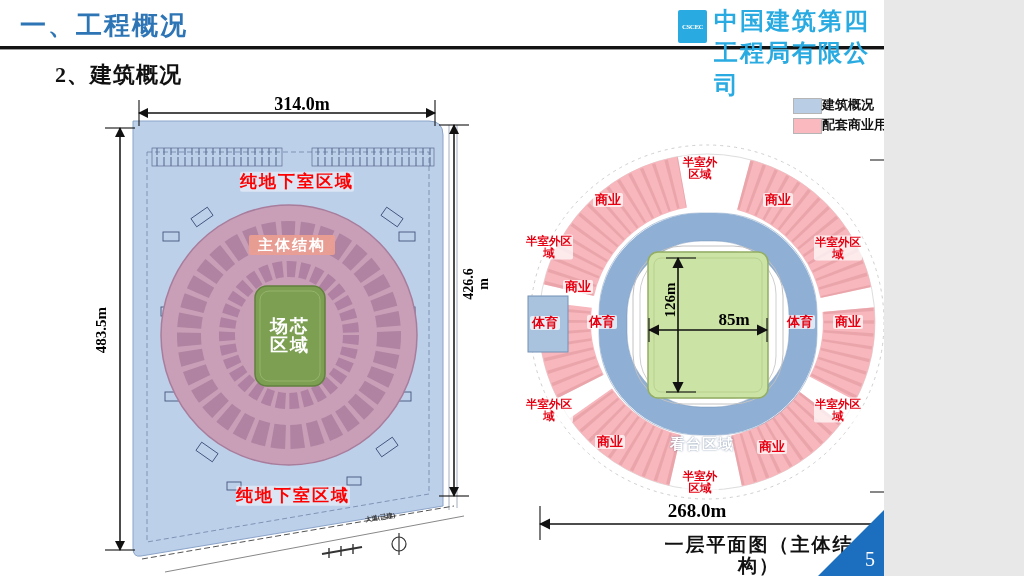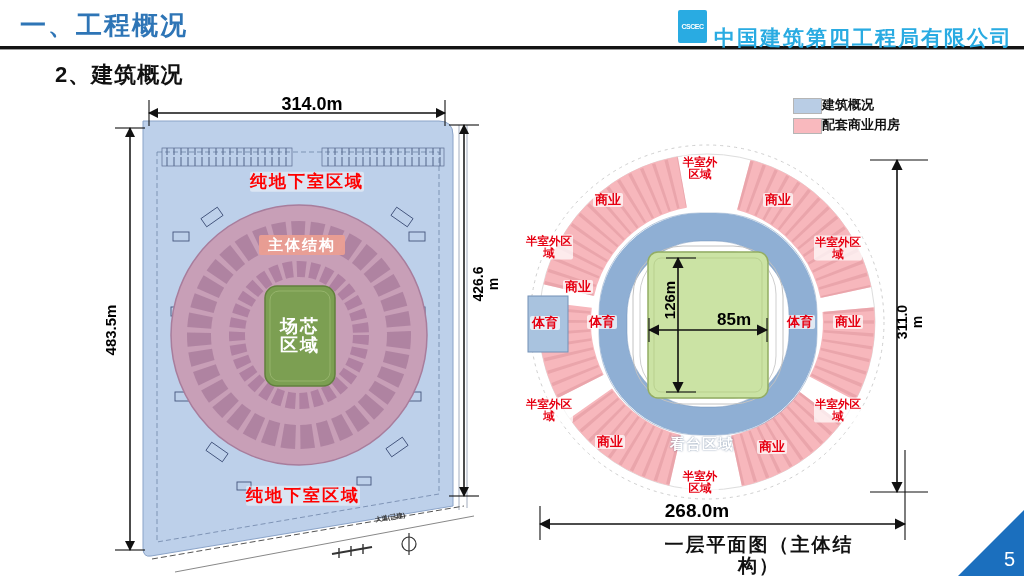--- a/index.html
+++ b/index.html
@@ -1,28 +1,28 @@
 <!DOCTYPE html>
 <html><head>
 <meta charset="utf-8">
 <style>
   html,body{margin:0;padding:0;background:#e8e8e8;}
-  .slide{position:relative;width:1024px;height:576px;background:#ffffff;overflow:hidden;
-         font-family:Liberation Sans, sans-serif;}
+  .slide{position:relative;width:884px;height:576px;background:#ffffff;overflow:hidden;
+         font-family:Liberation Serif, serif;}
   
   .hdr-title{position:absolute;left:20px;top:8px;font-size:26px;font-weight:bold;color:#2E75B6;letter-spacing:2px;}
   .hdr-rule{position:absolute;left:0;top:46px;width:1024px;height:3px;background:#141414;border-bottom:1px solid #9a9a9a;}
   .logo-box{position:absolute;left:678px;top:10px;width:29px;height:33px;background:#29ABE2;
             color:#fff;font-size:7px;font-weight:bold;display:flex;align-items:center;justify-content:center;
             letter-spacing:-0.5px;border-radius:2px;}
-  .co-cn{position:absolute;left:714px;top:24px;font-size:21px;font-weight:bold;color:#29ABE2;letter-spacing:2px;}
+  .co-cn{position:absolute;left:714px;top:5px;font-size:24px;font-weight:bold;color:#29ABE2;letter-spacing:2px;}
   .co-en{position:absolute;left:715px;top:33px;font-size:7.6px;font-weight:bold;color:#29ABE2;letter-spacing:0.4px;}
   .subtitle{position:absolute;left:55px;top:60px;font-size:22px;font-weight:bold;color:#111;letter-spacing:1px;}
   
-  .diagL{position:absolute;left:87px;top:92px;width:430px;height:484px;}
+  .diagL{position:absolute;left:77px;top:92px;width:430px;height:484px;}
   .diagR{position:absolute;left:520px;top:92px;width:460px;height:484px;}
   .diagL svg,.diagR svg{position:absolute;left:0;top:0;}
   
   .lbl{position:absolute;transform:translate(-50%,-50%);font-weight:bold;text-align:center;
        line-height:1.08;white-space:pre-line;}
   .rot{transform:translate(-50%,-50%) rotate(-90deg);}
   .dim{color:#000;}
   .red-big{font-size:17px;color:#FF0000;background:rgba(255,255,255,.45);padding:1px 0;border-radius:2px;letter-spacing:2px;}
   .chip-salmon{font-size:15px;color:#fff;background:rgba(235,158,146,.95);padding:2px 9px;border-radius:2px;letter-spacing:2px;}
   .core-txt{font-size:18px;color:#fff;letter-spacing:2px;}

